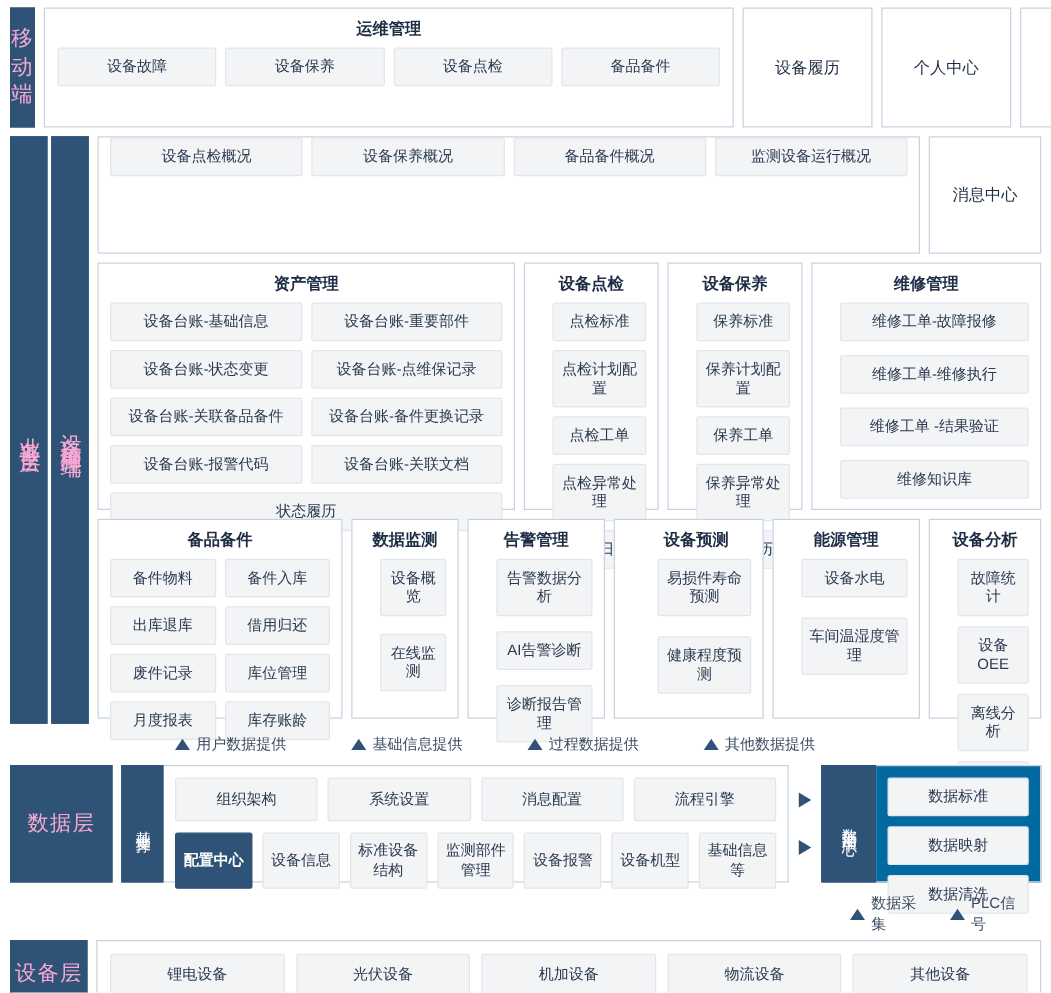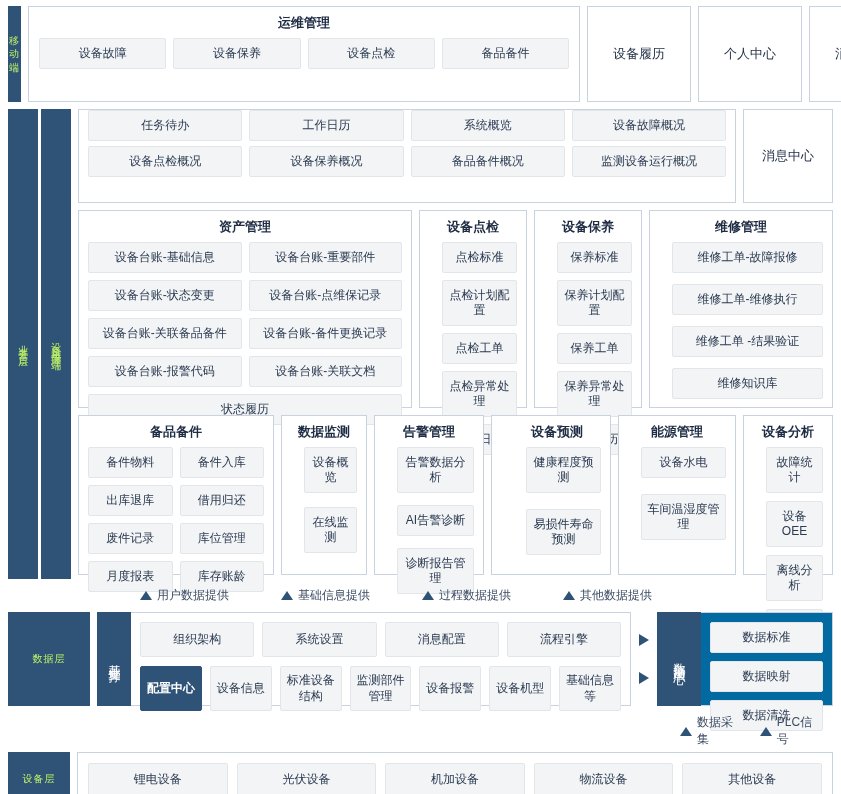--- a/index.html
+++ b/index.html
@@ -10,23 +10,23 @@
     font-family: "Liberation Sans", "DejaVu Sans", sans-serif;
     font-size: 12px;
     color: #24324a;
     position: relative;
   }
   .page { position: relative; width:841px; height:794px; padding:6px 8px; }
 
   
   .band { display:flex; align-items:stretch; }
   .side-label {
-    background:#2f5377; color:#bef264;
+    background:#2f5377; color:#f9a8d4;
     display:flex; align-items:center; justify-content:center;
-    text-align:center; font-size:10px; letter-spacing:1px;
+    text-align:center; font-size:17px; letter-spacing:1px;
     border:1px solid #2f5377;
   }
   .side-label span { display:block; line-height:1.35; }
 
   .panel { border:1px solid #c9d3df; background:#ffffff; }
   .panel-title {
     text-align:center; font-weight:bold; font-size:13px;
     padding:7px 2px 6px; color:#1f2d44;
   }
   .chip {
@@ -168,26 +168,20 @@
       <span>业务平台层</span>
     </div>
     <div class="side-label lbl-dev">
       <span>设备运维管理端</span>
     </div>
 
     <div class="platform-main">
 
       <div class="home-row">
         <div class="panel home-panel">
-          <div class="chips" style="padding-bottom:5px;">
-            <div class="chip">任务待办</div>
-            <div class="chip">工作日历</div>
-            <div class="chip">系统概览</div>
-            <div class="chip">设备故障概况</div>
-          </div>
           <div class="chips">
             <div class="chip">设备点检概况</div>
             <div class="chip">设备保养概况</div>
             <div class="chip">备品备件概况</div>
             <div class="chip">监测设备运行概况</div>
           </div>
         </div>
         <div class="single-box msg-box">消息中心</div>
       </div>
 
@@ -268,22 +262,22 @@
           <div class="chips" style="gap:12px;">
             <div class="chip">告警数据分析</div>
             <div class="chip">AI告警诊断</div>
             <div class="chip">诊断报告管理</div>
           </div>
         </div>
 
         <div class="panel col-panel predict-panel">
           <div class="panel-title">设备预测</div>
           <div class="chips" style="gap:16px;">
+            <div class="chip">易损件寿命预测</div>
             <div class="chip">健康程度预测</div>
-            <div class="chip">易损件寿命预测</div>
           </div>
         </div>
 
         <div class="panel col-panel energy-panel">
           <div class="panel-title">能源管理</div>
           <div class="chips" style="gap:16px;">
             <div class="chip">设备水电</div>
             <div class="chip">车间温湿度管理</div>
           </div>
         </div>

